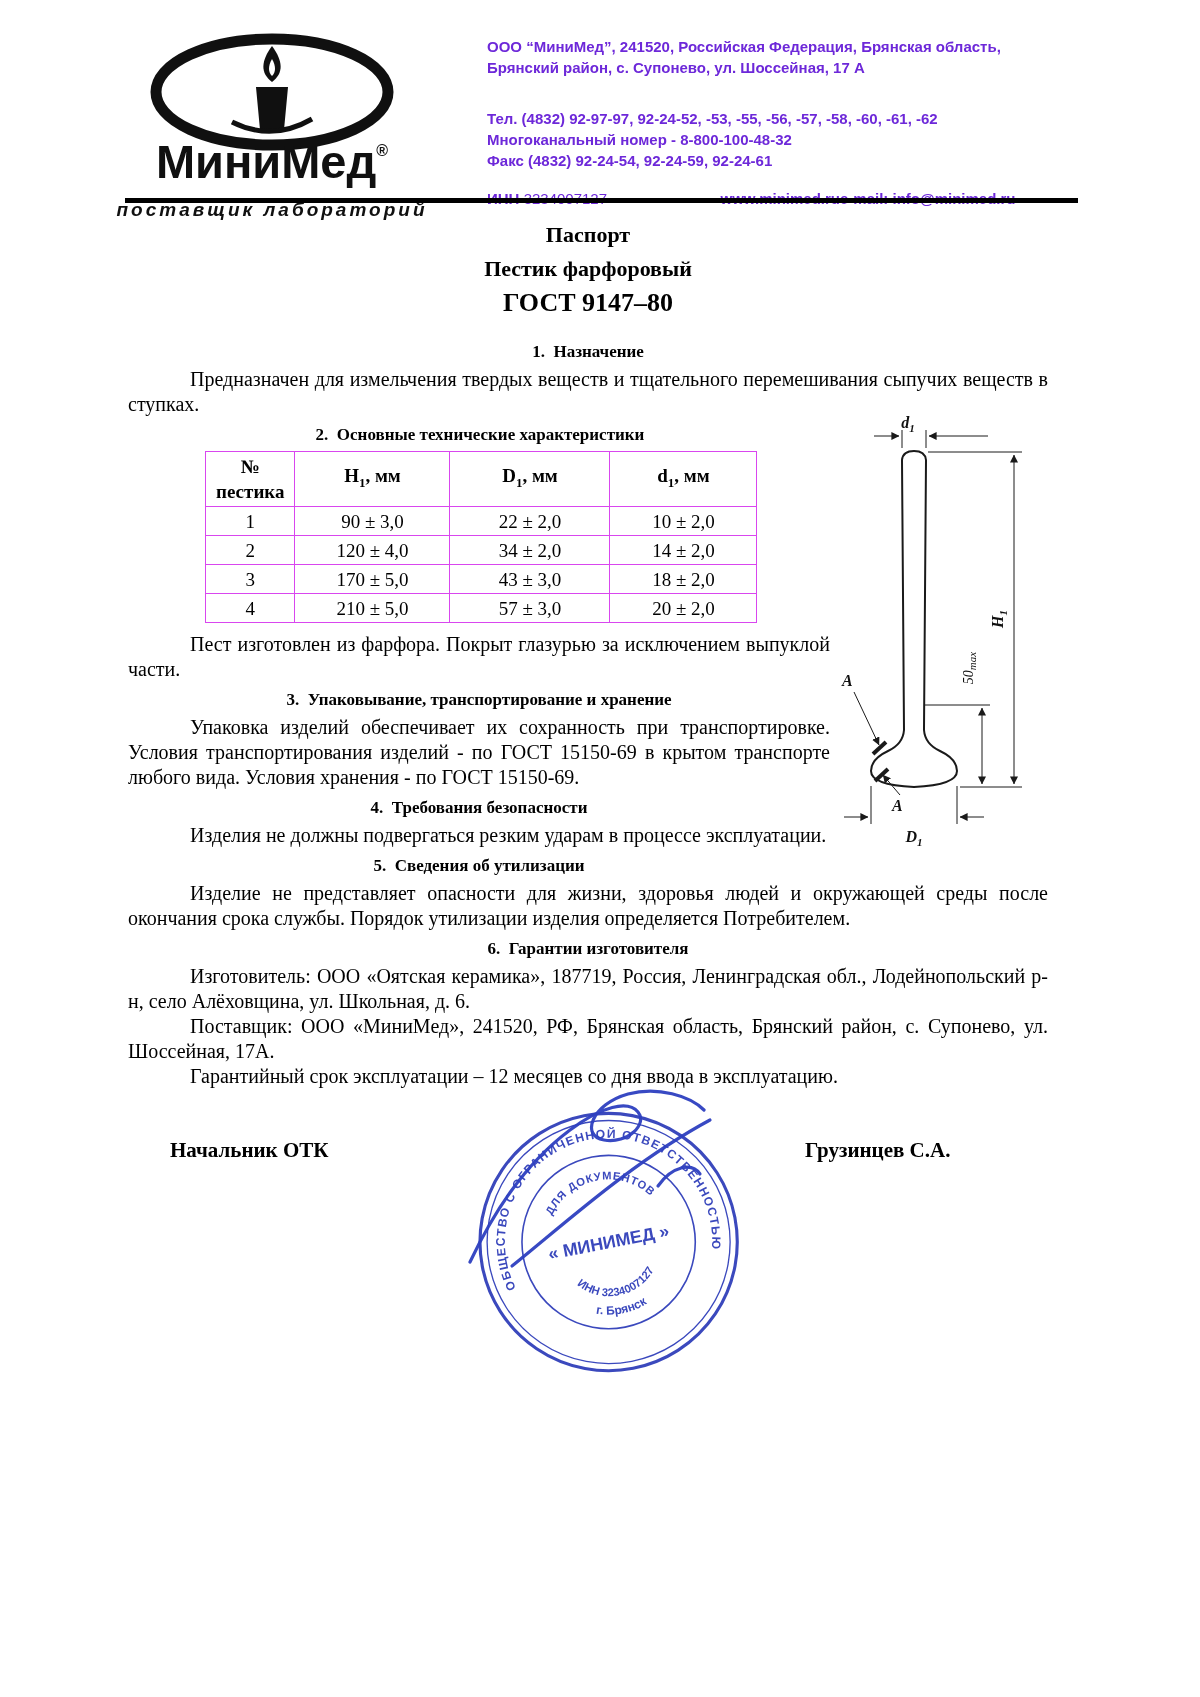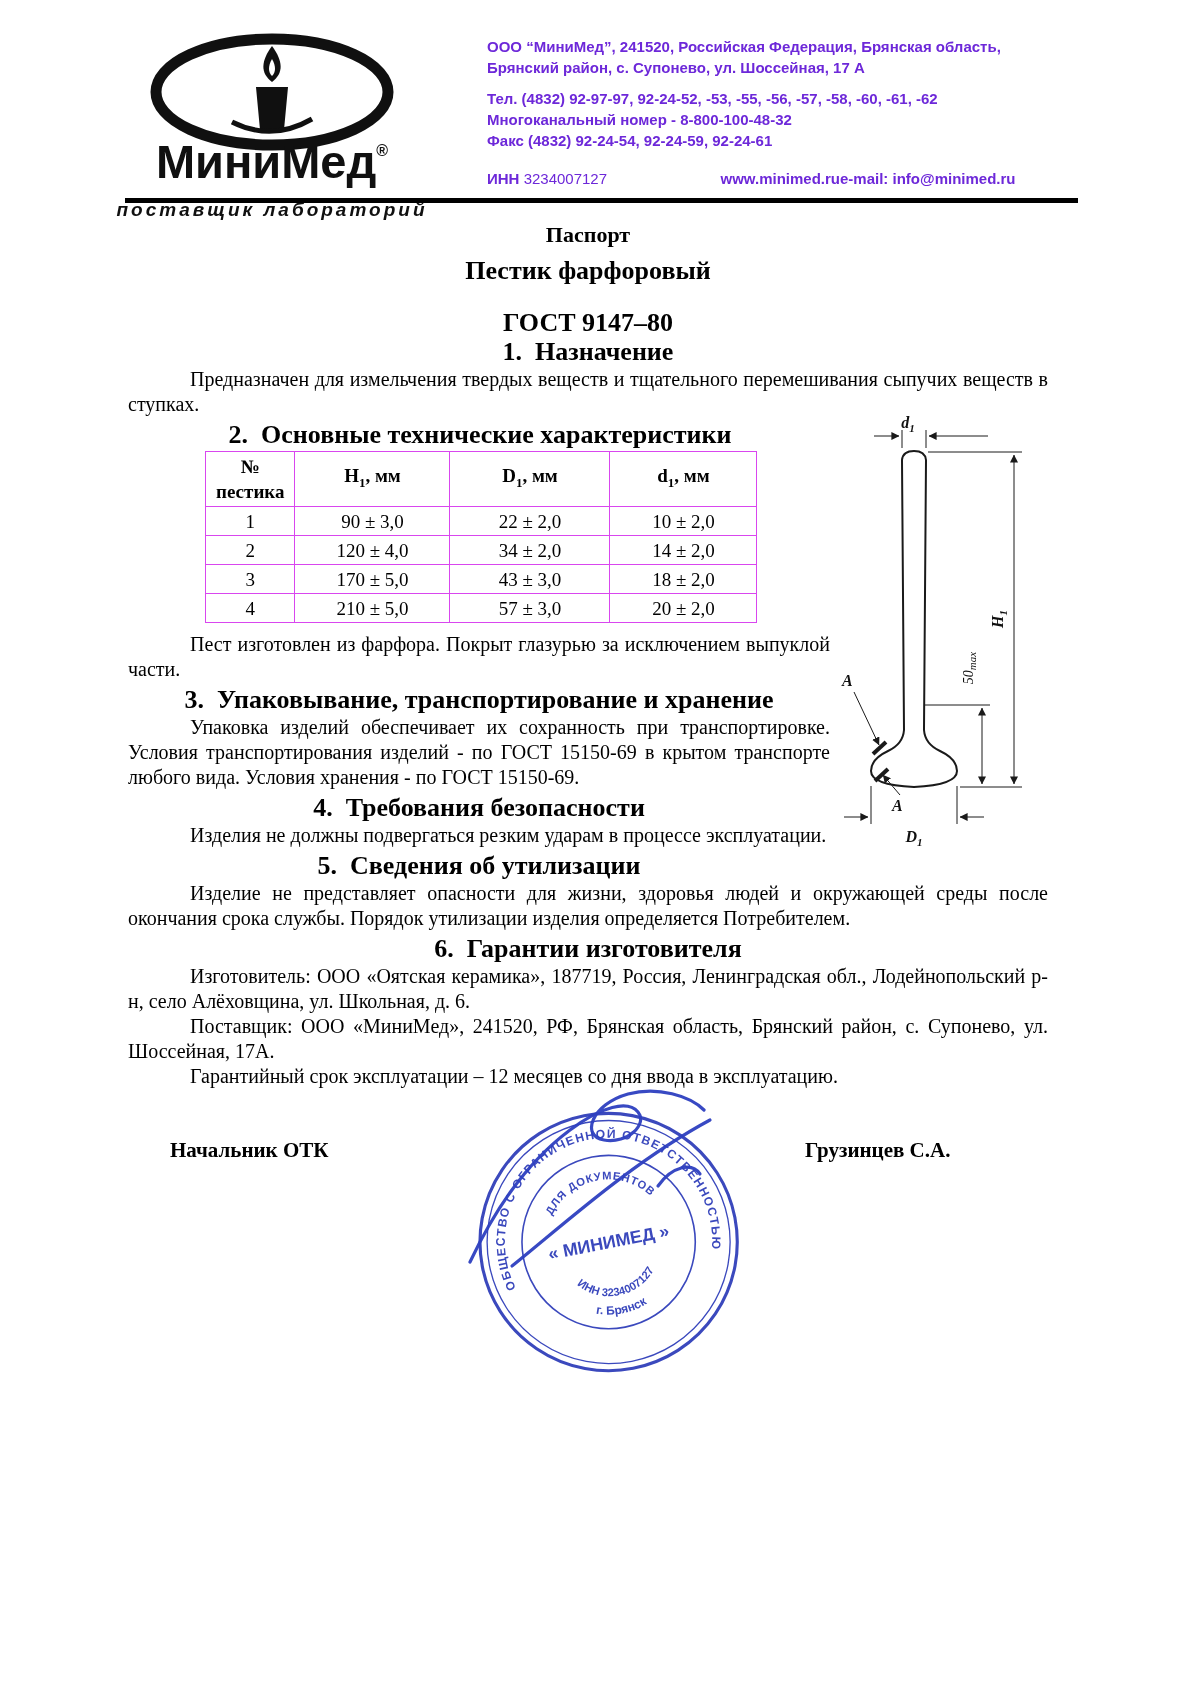--- a/index.html
+++ b/index.html
@@ -12,38 +12,38 @@
   .logo { position:absolute; left:112px; top:26px; }
   .logo text { font-family:"Liberation Sans", sans-serif; fill:#101010; }
   .logo .brand { font-weight:bold; font-size:47px; }
   .logo .tagline { font-weight:bold; font-style:italic; font-size:19px; letter-spacing:3px; }
 
   .header-right {
     position:absolute; left:487px; top:36px; width:600px;
     font-family:"Liberation Sans", sans-serif; font-weight:bold;
     font-size:15px; line-height:21px; color:#6d28d9;
   }
-  .hr-phones { margin-top:10px; }
+  .hr-phones { margin-top:30px; }
   .inn-row { display:flex; margin-top:17px; align-items:baseline; }
   .inn-row .c1 { width:173px; }
   .inn-row .c1 .inn-num { font-weight:normal;margin-top:41px; }
   .inn-row .c2 { width:180px;text-align:right; }
   .inn-row .c3 { flex:1; }
 
   .rule { position:absolute; left:125px; top:198px; width:953px; height:5px; background:#000; }
 
   
   .titles { position:absolute; left:128px; top:222px; width:920px; text-align:center; }
   .t1 { font-weight:bold; font-size:22px; margin-bottom:8px; }
-  .t2 { font-weight:bold; font-size:26px; margin-bottom:22px; }
+  .t2 { font-weight:bold; font-size:22px; margin-bottom:6px; }
   .t3 { font-weight:bold; font-size:26px; }
 
   
   .content { position:absolute; left:128px; top:334px; width:920px; font-size:20px; line-height:25px; }
-  .sh { font-weight:bold; text-align:center; font-size:26px; line-height:24px;
+  .sh { font-weight:bold; text-align:center; font-size:17px; line-height:24px;
         margin:6px 0 3px; white-space:pre-wrap; }
   .sh-tbl { width:550px; margin-left:77px; }
   .sh-col { width:702px; }
   .para { text-align:justify; text-indent:62px; }
   .p-col { width:702px; }
   .mb { margin-bottom:4px; }
 
   .spec-table { border-collapse:collapse; margin:4px 0 0 77px; font-size:19px; }
   .spec-table th, .spec-table td { border:1px solid #d946ef; text-align:center; vertical-align:middle; }
   .spec-table th { font-weight:bold; height:54px; padding:2px 10px; }

